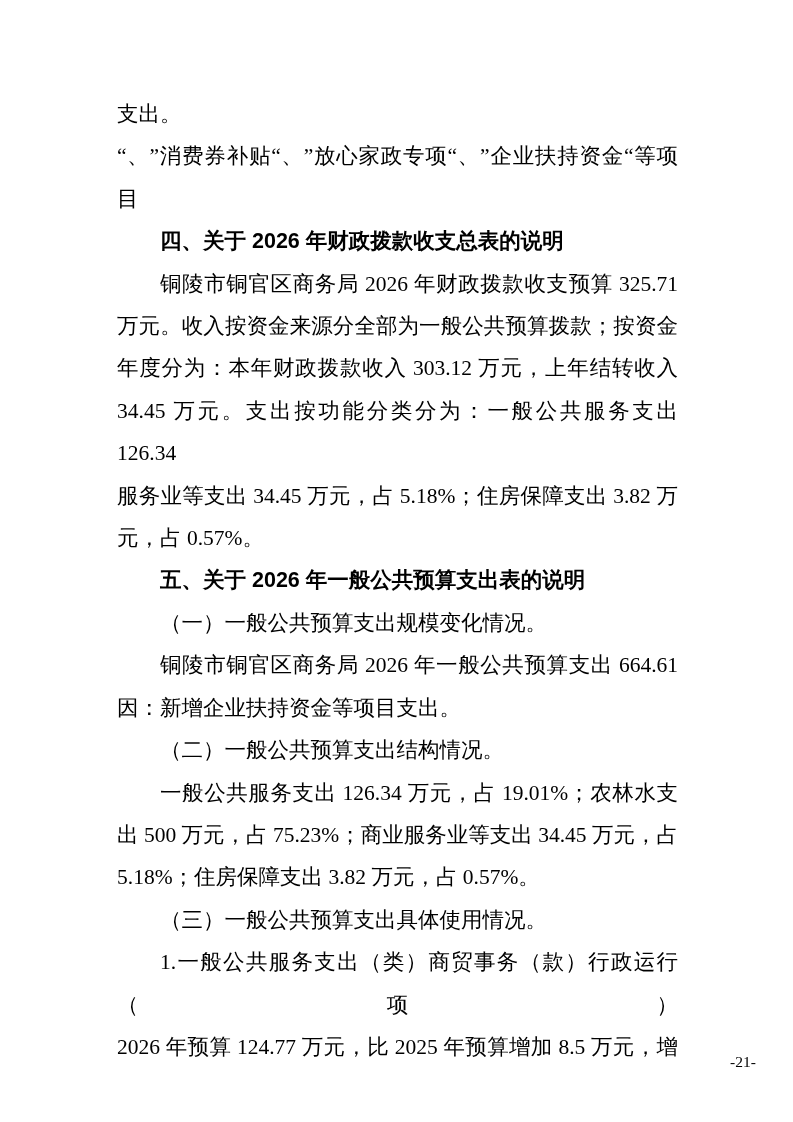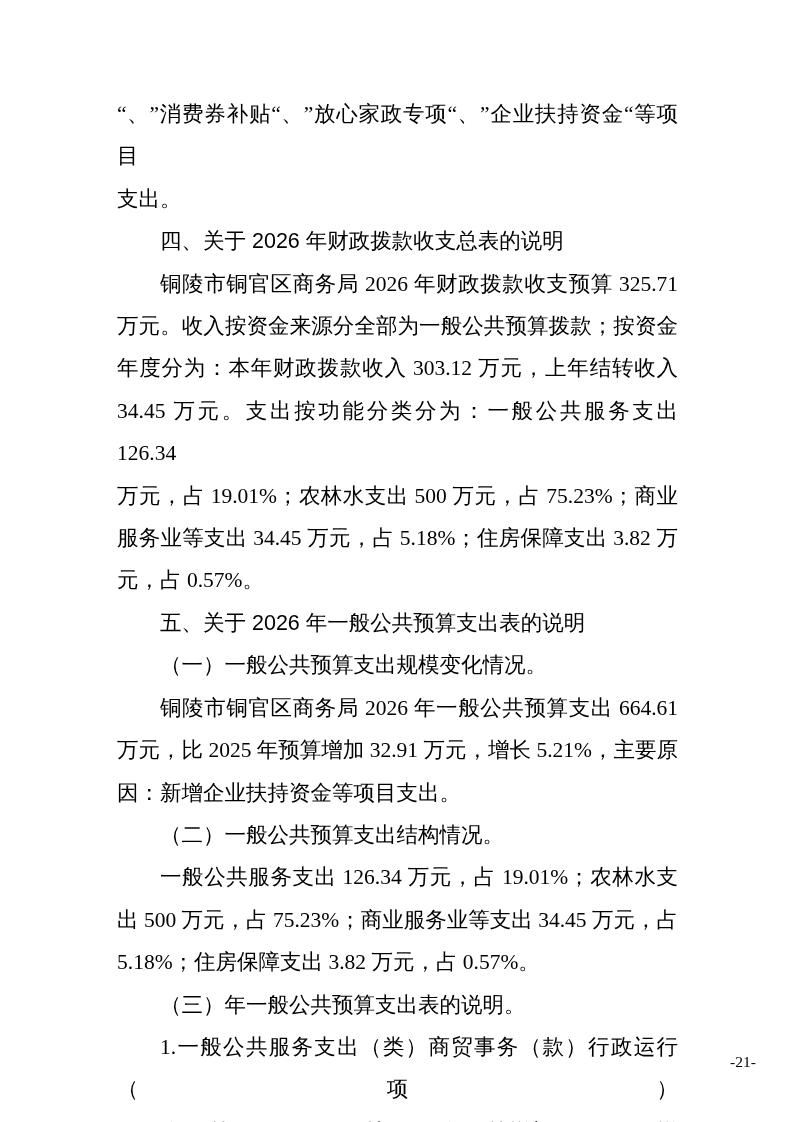--- a/index.html
+++ b/index.html
@@ -35,21 +35,21 @@
   .fill {
     text-align: justify;
     text-align-last: justify;
   }
   .indent {
     text-indent: 2em;
   }
   
   .h-major {
     font-family: "Liberation Sans", "DejaVu Sans", sans-serif;
-    font-weight: 400;
+    font-weight: 700;
   }
   
   .h-sub {
     font-weight: 400;
   }
   .page-num {
     position: absolute;
     top: 1052px;
     left: 730px;
     font-family: "Liberation Serif", "DejaVu Serif", serif;
@@ -57,64 +57,62 @@
     line-height: 20px;
     color: #000000;
   }
 </style>
 </head>
 <body>
 
 <div class="content">
 
   <div class="para">
+    <div class="ln">支出。</div>
     <div class="ln fill">“、”消费券补贴“、”放心家政专项“、”企业扶持资金“等项目</div>
-    <div class="ln">支出。</div>
   </div>
 
   <div class="para">
     <div class="ln h-major indent">四、关于 2026 年财政拨款收支总表的说明</div>
   </div>
 
   <div class="para">
     <div class="ln fill indent">铜陵市铜官区商务局 2026 年财政拨款收支预算 325.71</div>
     <div class="ln fill">万元。收入按资金来源分全部为一般公共预算拨款；按资金</div>
     <div class="ln fill">年度分为：本年财政拨款收入 303.12 万元，上年结转收入</div>
     <div class="ln fill">34.45 万元。支出按功能分类分为：一般公共服务支出 126.34</div>
-    <div class="ln fill">万元，占 19.01%；农林水支出 500 万元，占 75.23%；商业</div>
     <div class="ln fill">服务业等支出 34.45 万元，占 5.18%；住房保障支出 3.82 万</div>
     <div class="ln">元，占 0.57%。</div>
   </div>
 
   <div class="para">
     <div class="ln h-major indent">五、关于 2026 年一般公共预算支出表的说明</div>
   </div>
 
   <div class="para">
     <div class="ln h-sub indent">（一）一般公共预算支出规模变化情况。</div>
   </div>
 
   <div class="para">
     <div class="ln fill indent">铜陵市铜官区商务局 2026 年一般公共预算支出 664.61</div>
-    <div class="ln fill">万元，比 2025 年预算增加 32.91 万元，增长 5.21%，主要原</div>
     <div class="ln">因：新增企业扶持资金等项目支出。</div>
   </div>
 
   <div class="para">
     <div class="ln h-sub indent">（二）一般公共预算支出结构情况。</div>
   </div>
 
   <div class="para">
     <div class="ln fill indent">一般公共服务支出 126.34 万元，占 19.01%；农林水支</div>
     <div class="ln fill">出 500 万元，占 75.23%；商业服务业等支出 34.45 万元，占</div>
     <div class="ln">5.18%；住房保障支出 3.82 万元，占 0.57%。</div>
   </div>
 
   <div class="para">
-    <div class="ln h-sub indent">（三）年一般公共预算支出表的说明。</div>
+    <div class="ln h-sub indent">（三）一般公共预算支出具体使用情况。</div>
   </div>
 
   <div class="para">
     <div class="ln h-sub fill indent">1.一般公共服务支出（类）商贸事务（款）行政运行（项）</div>
     <div class="ln fill">2026 年预算 124.77 万元，比 2025 年预算增加 8.5 万元，增</div>
   </div>
 
 </div>
 
 <div class="page-num">-21-</div>

